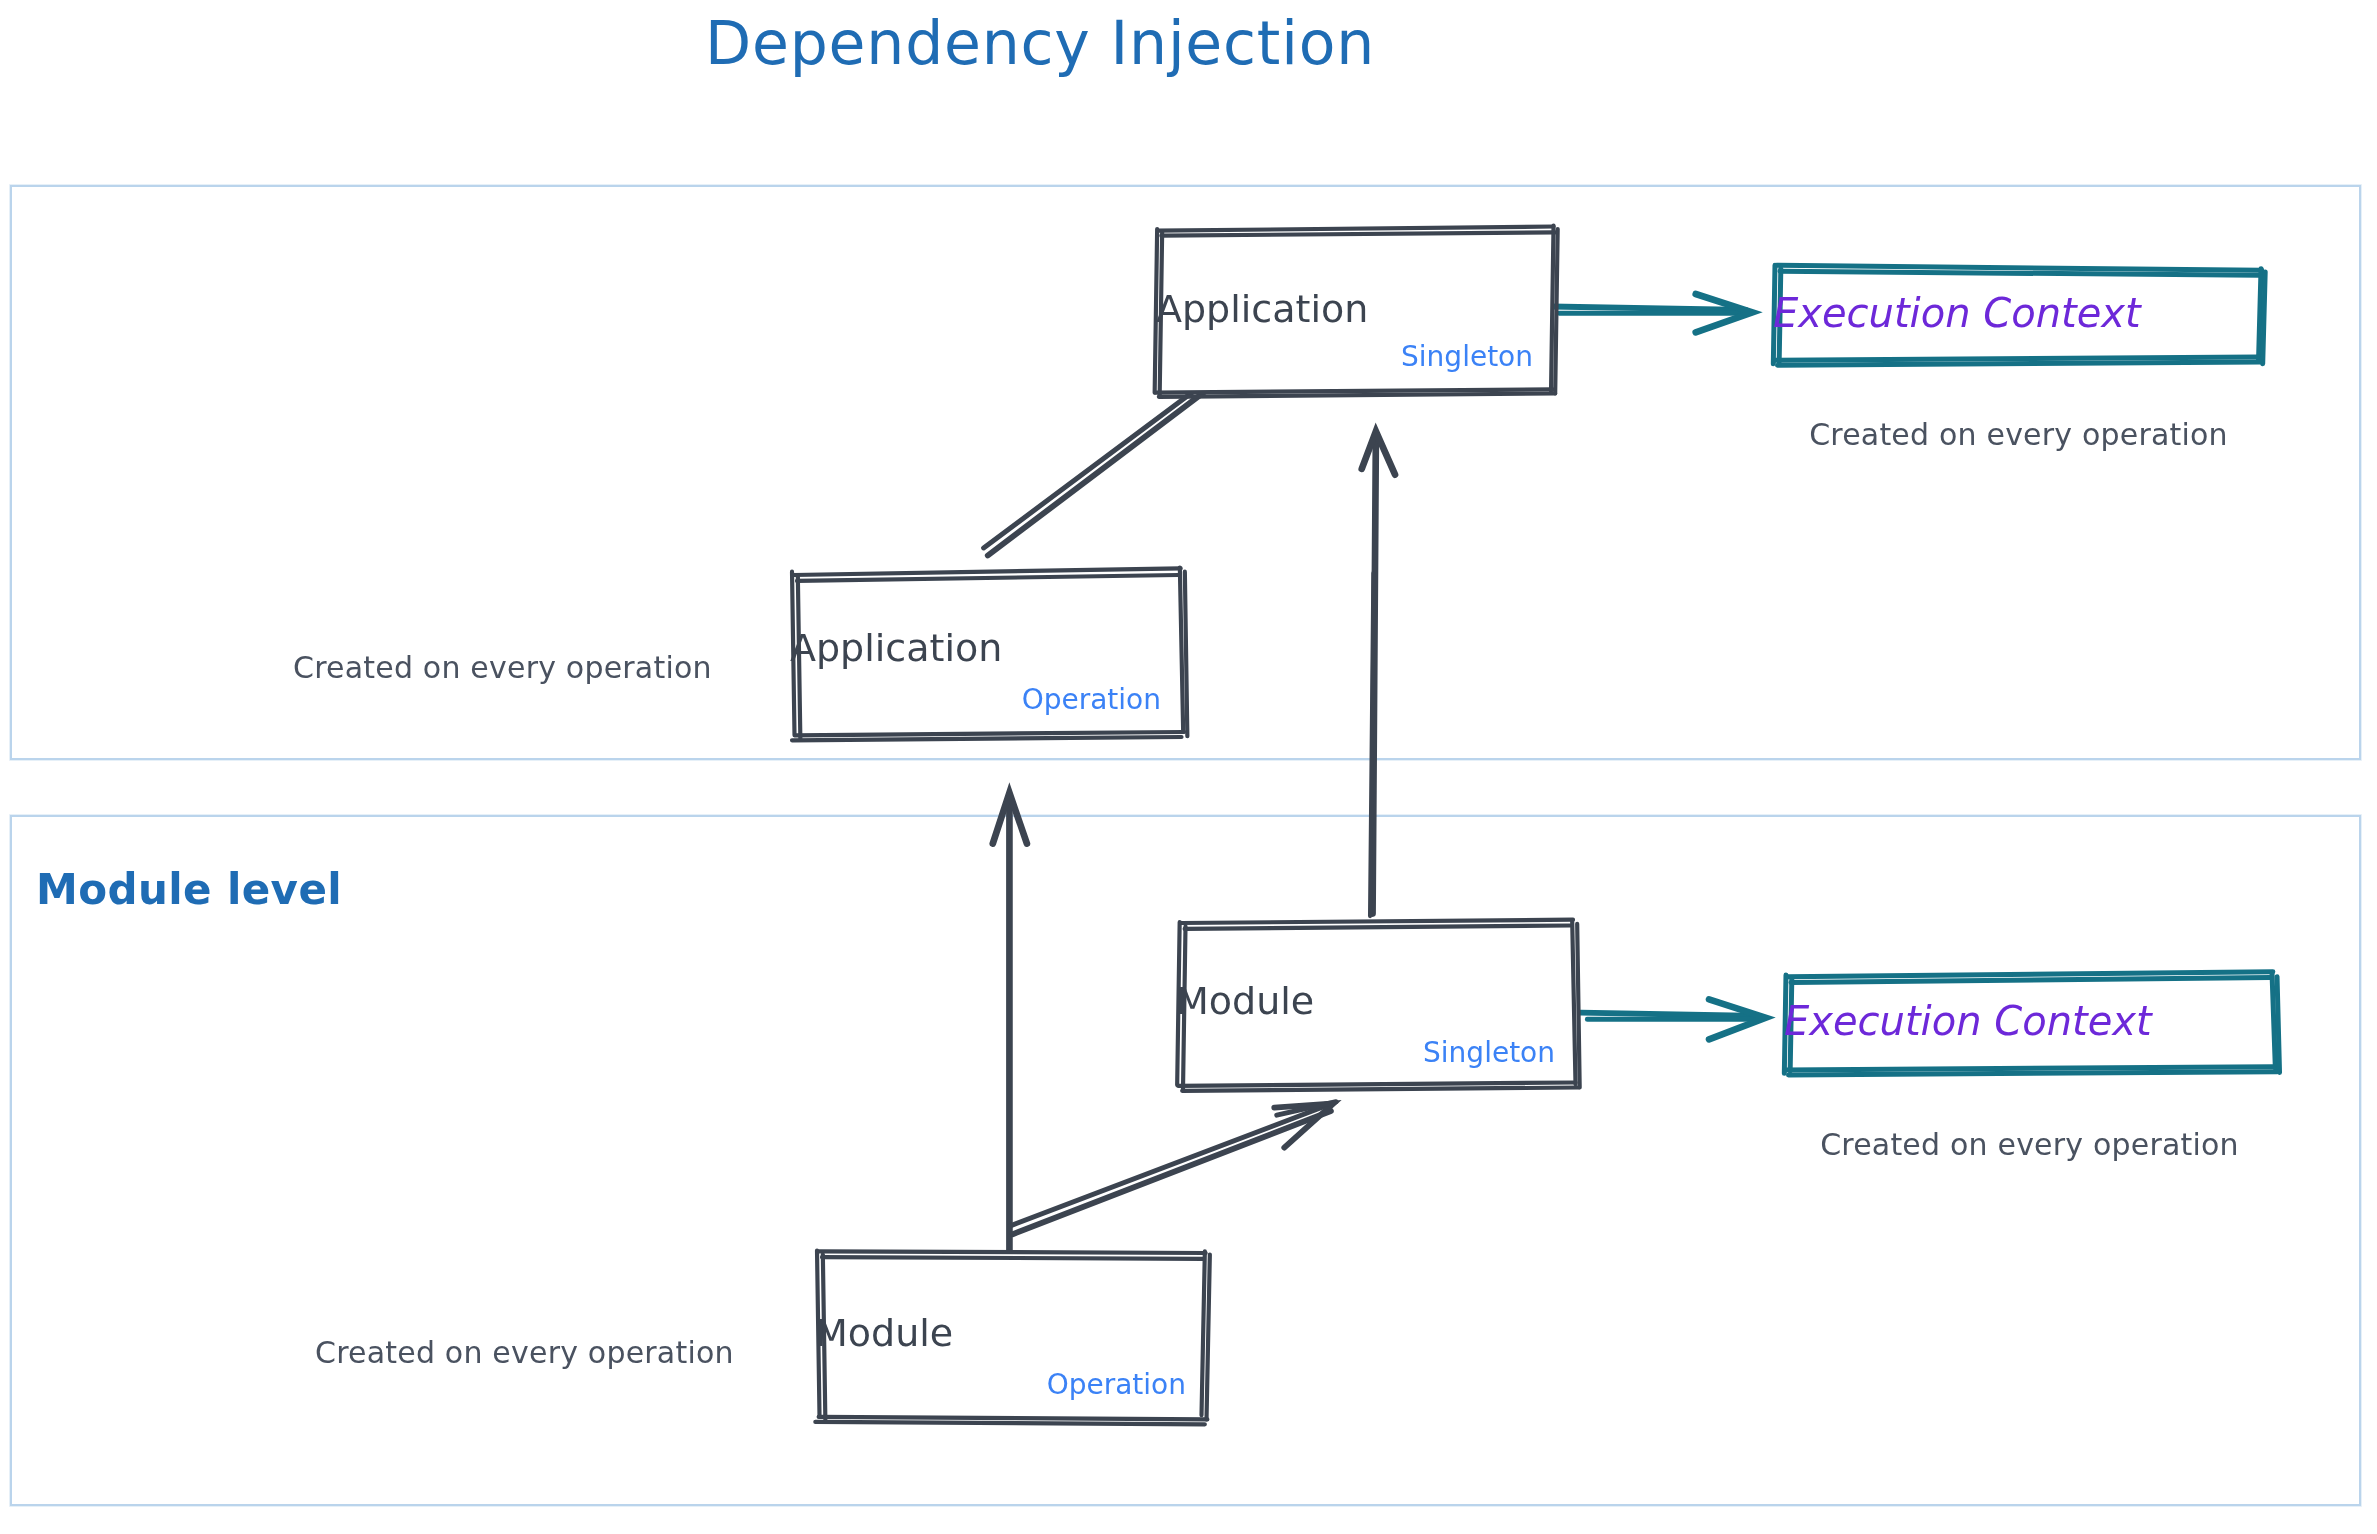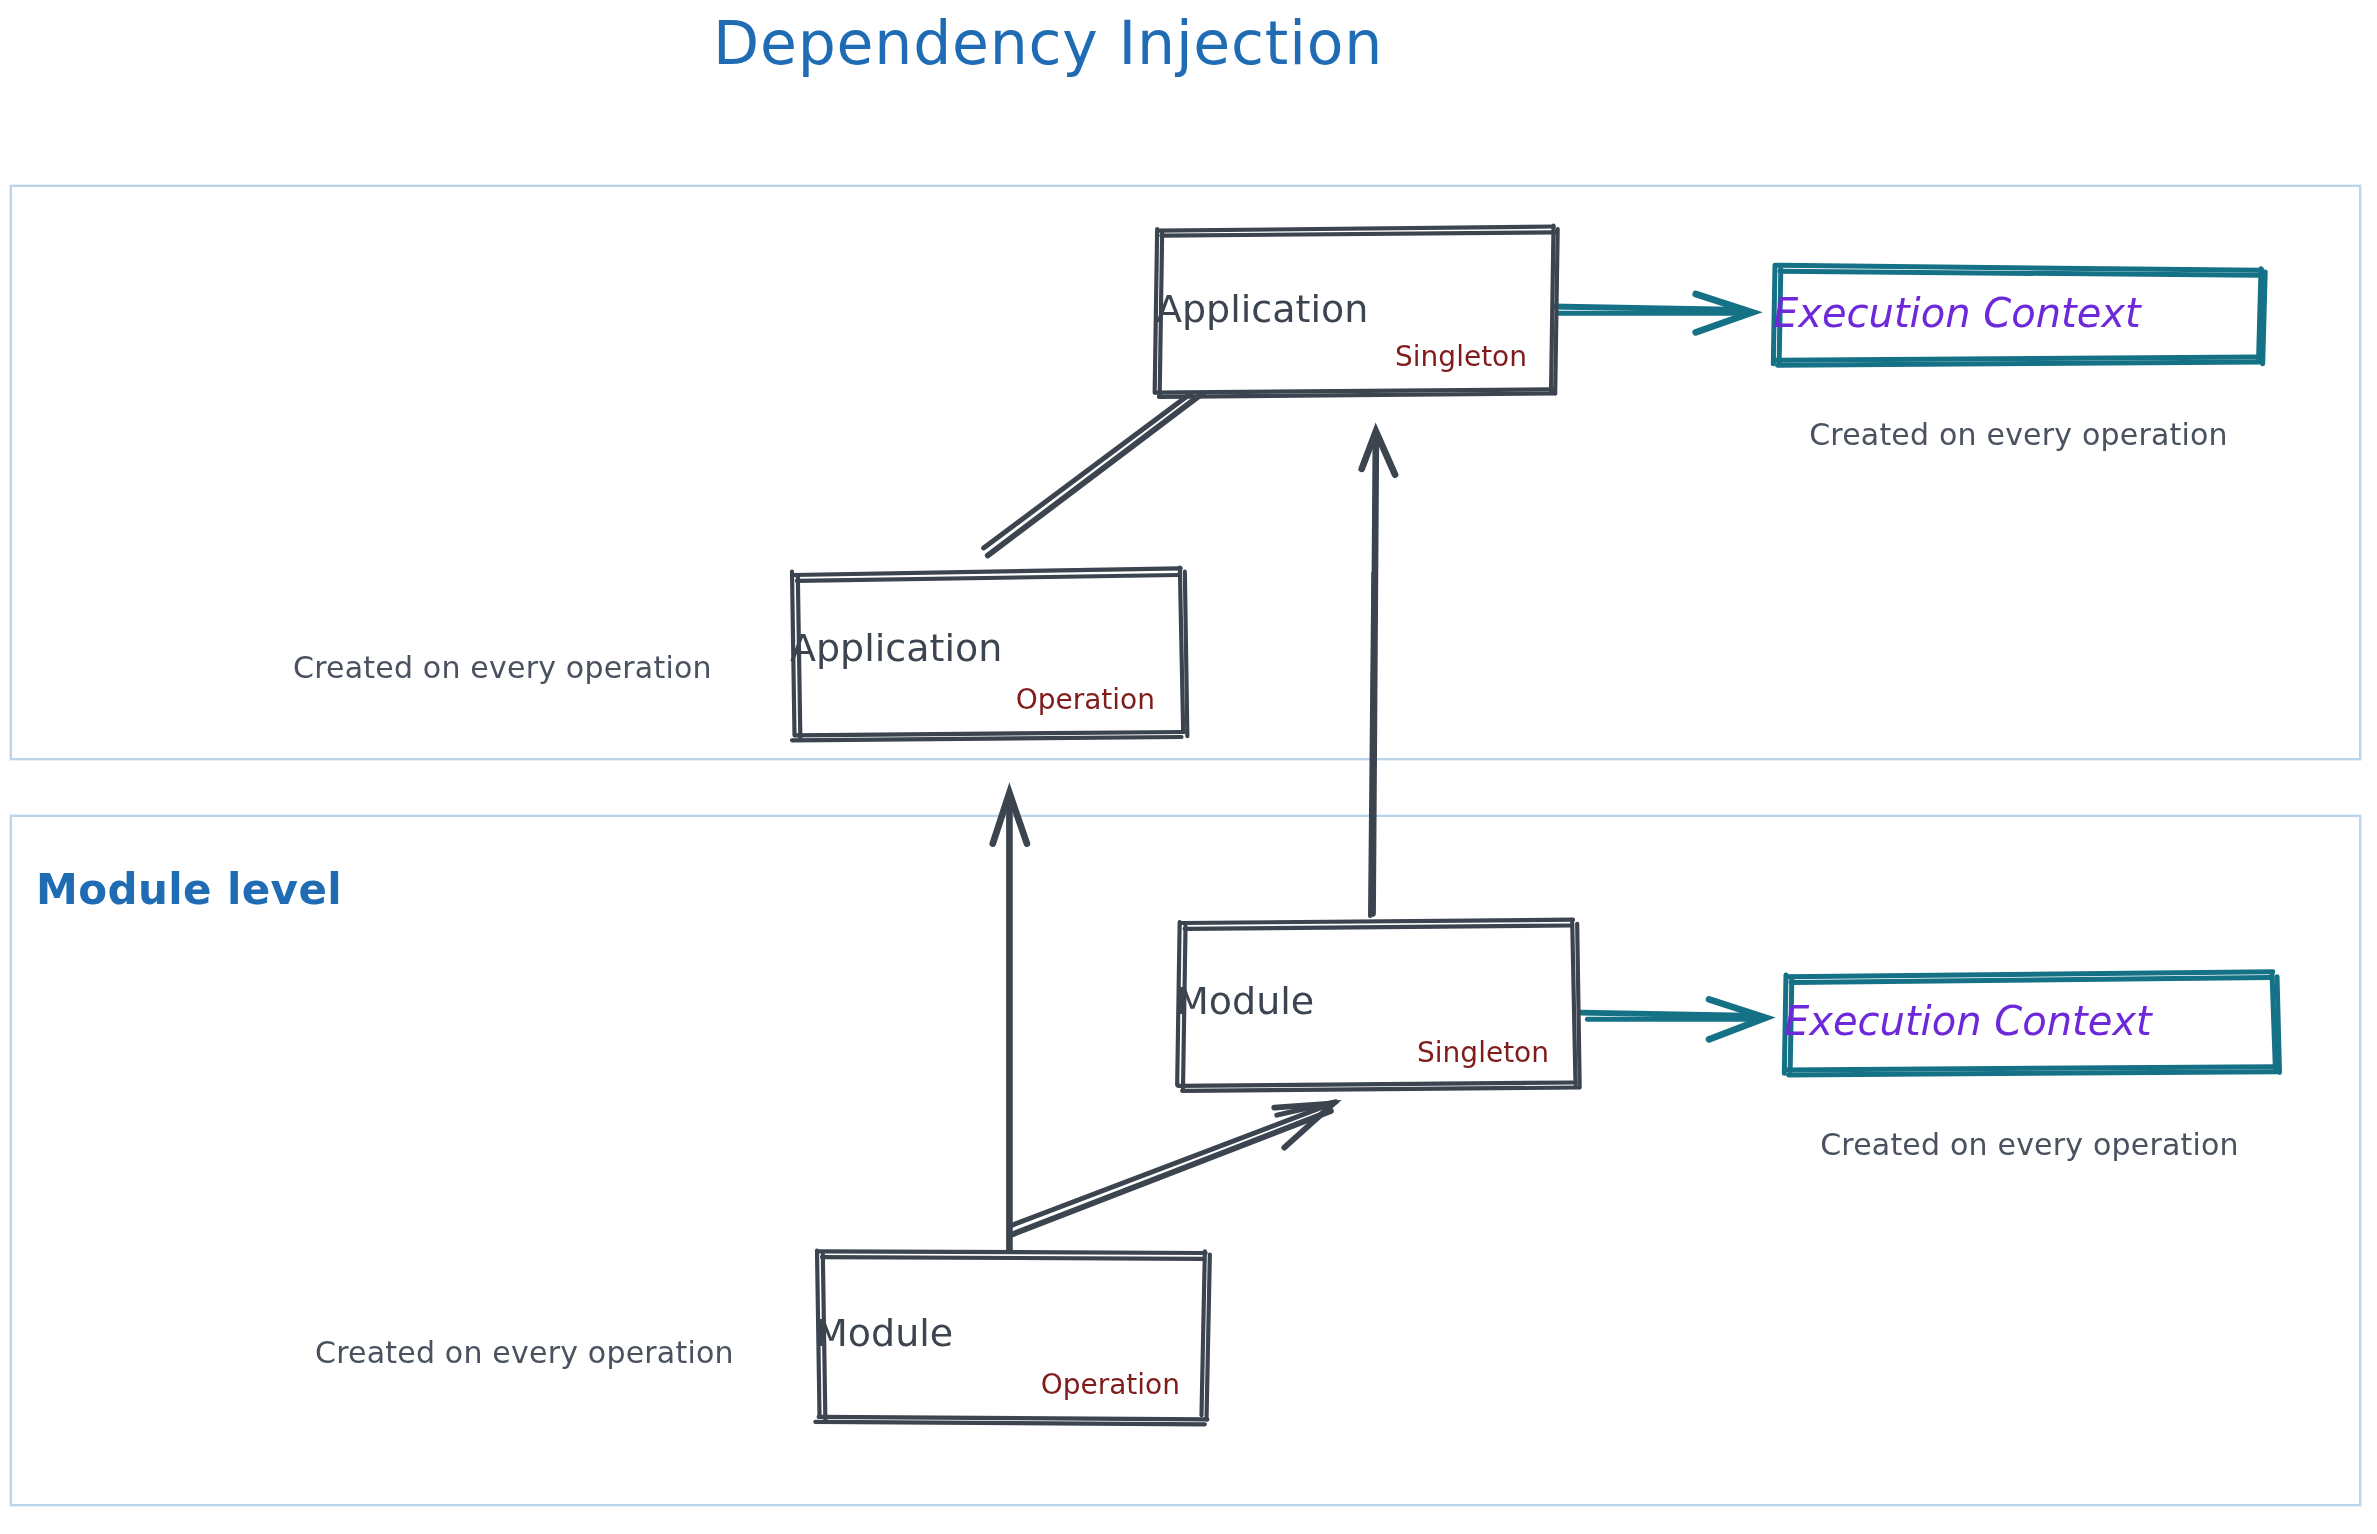--- a/index.html
+++ b/index.html
@@ -14,21 +14,21 @@
     position: relative;
     width: 2377px;
     height: 1534px;
     background: #ffffff;
     overflow: hidden;
   }
 
   
   #title {
     position: absolute;
-    left: 8px;
+    left: 0;
     top: 8.3px;
     width: 2080px;
     text-align: center;
     font-family: "DejaVu Sans", sans-serif;
     font-size: 60px;
     font-weight: 500;
     letter-spacing: 0.8px;
     color: #1f6cb4;
     white-space: nowrap;
   }
@@ -81,23 +81,23 @@
     position: absolute;
     left: 0;
     width: 100%;
     text-align: left;
     font-size: 38px;
     color: #3c4450;
     white-space: nowrap;
   }
   .node-sub {
     position: absolute;
-    right: 27px;
+    right: 21px;
     font-size: 28px;
-    color: #7f1d1d;
+    color: #3b82f6;
     white-space: nowrap;
   }
   .node.teal .node-title {
     color: #6d28d9;
     font-size: 40px;
     font-style: italic;
   }
 
   
   .caption {

